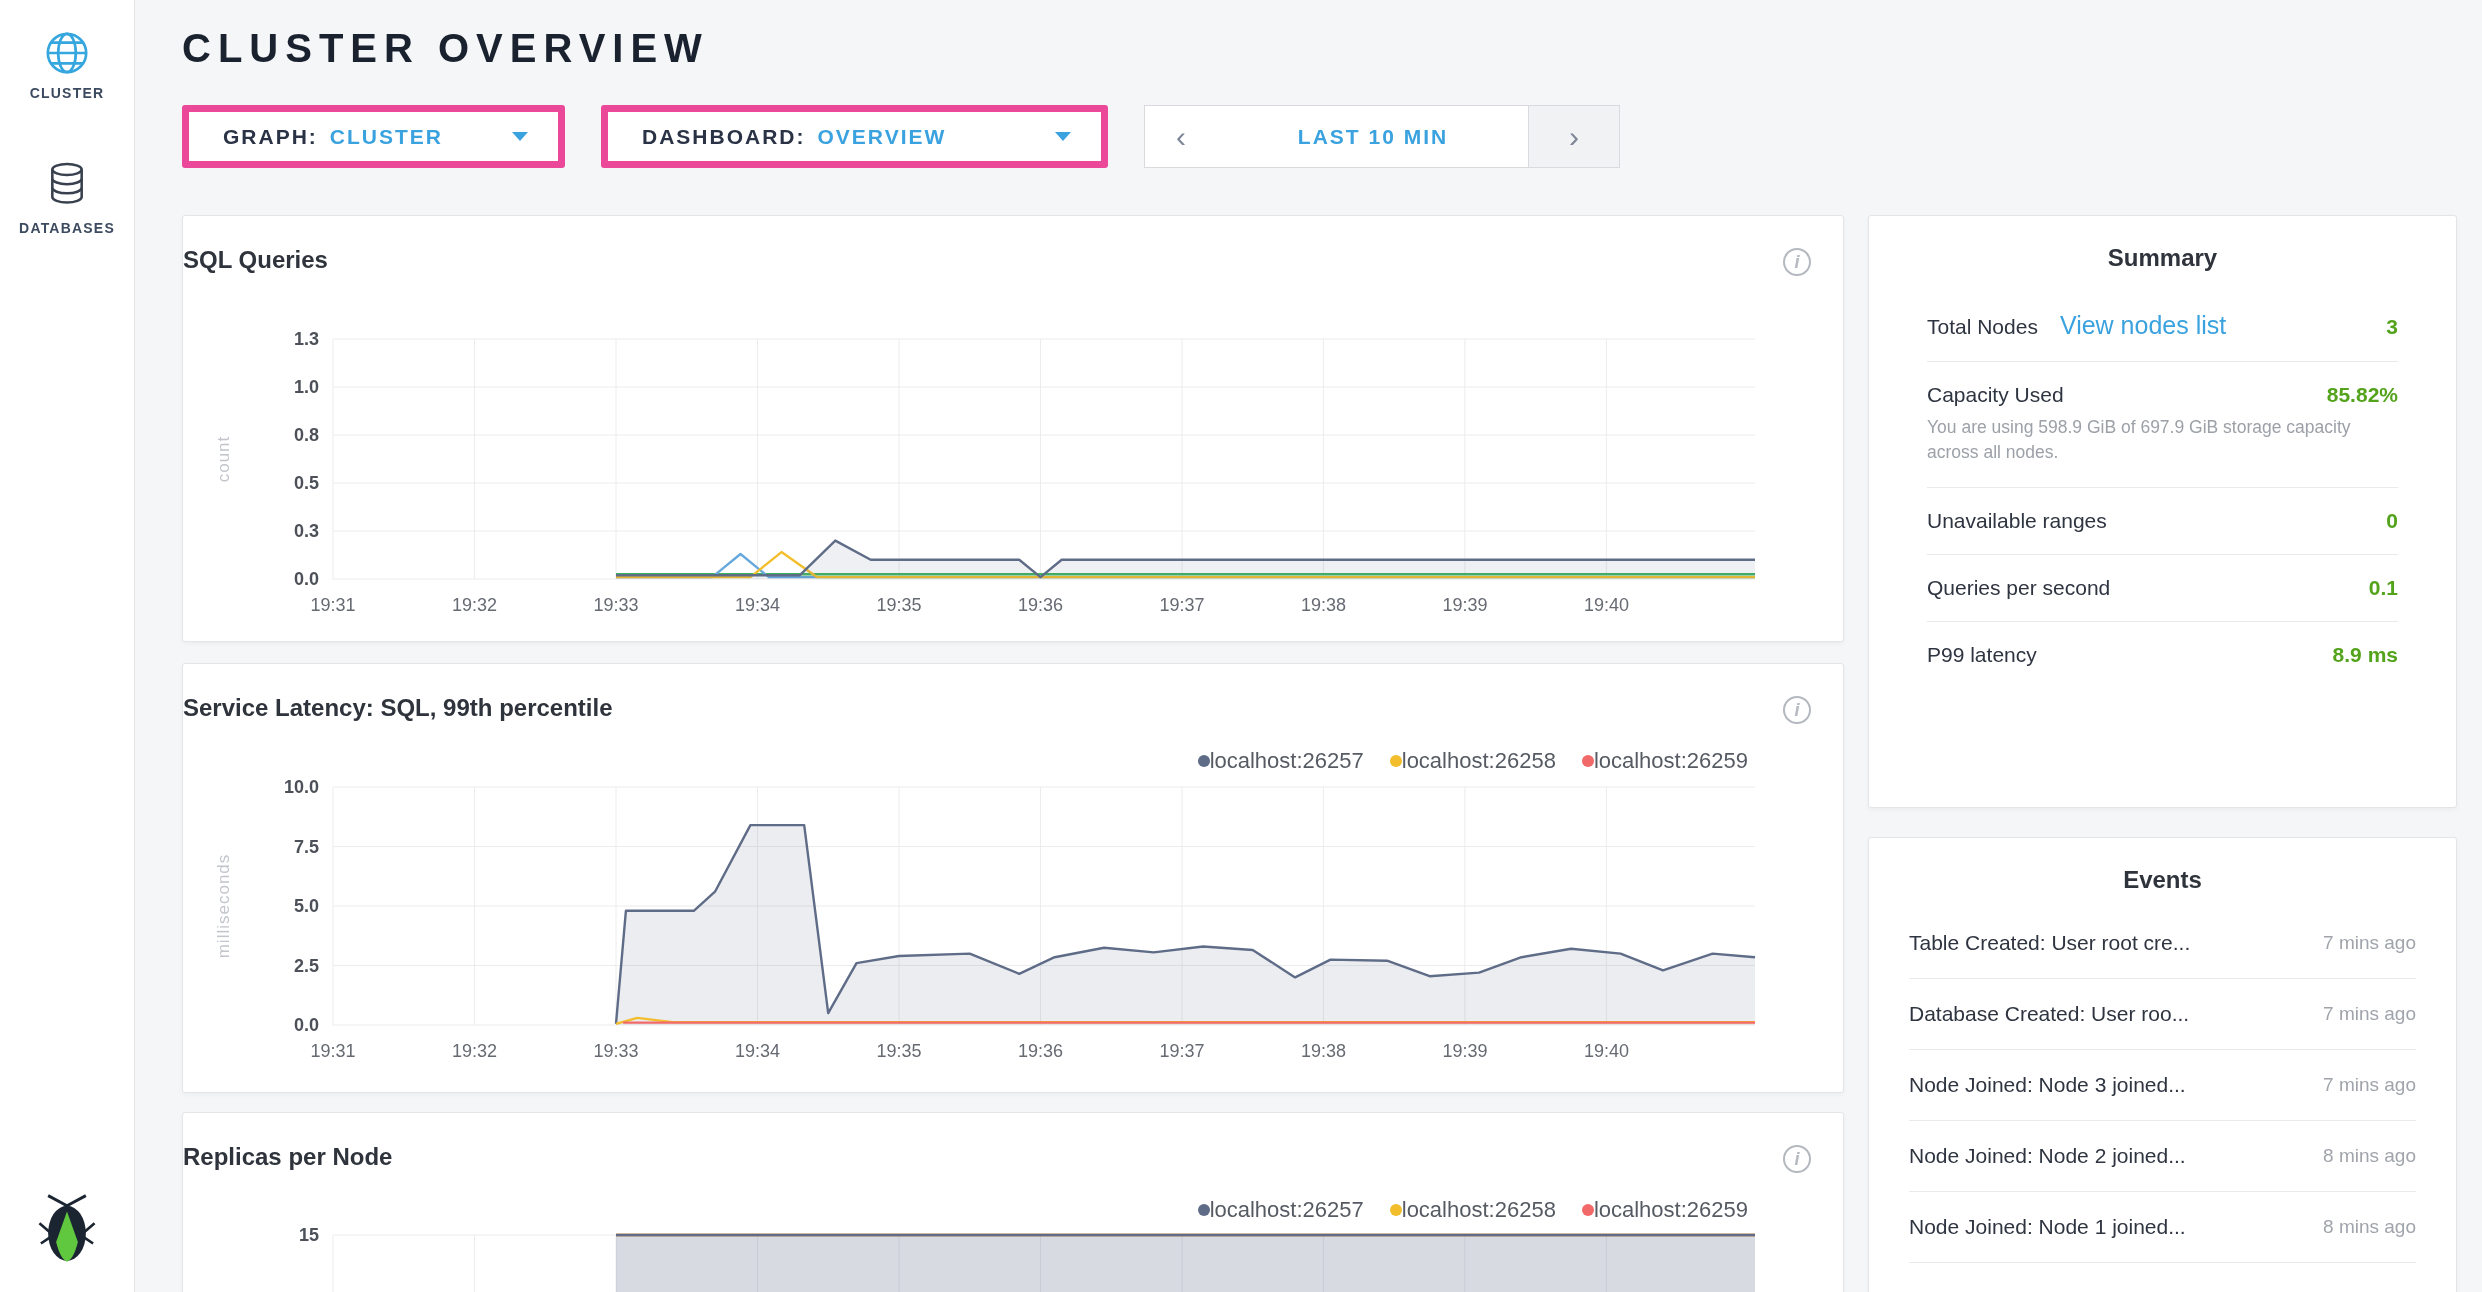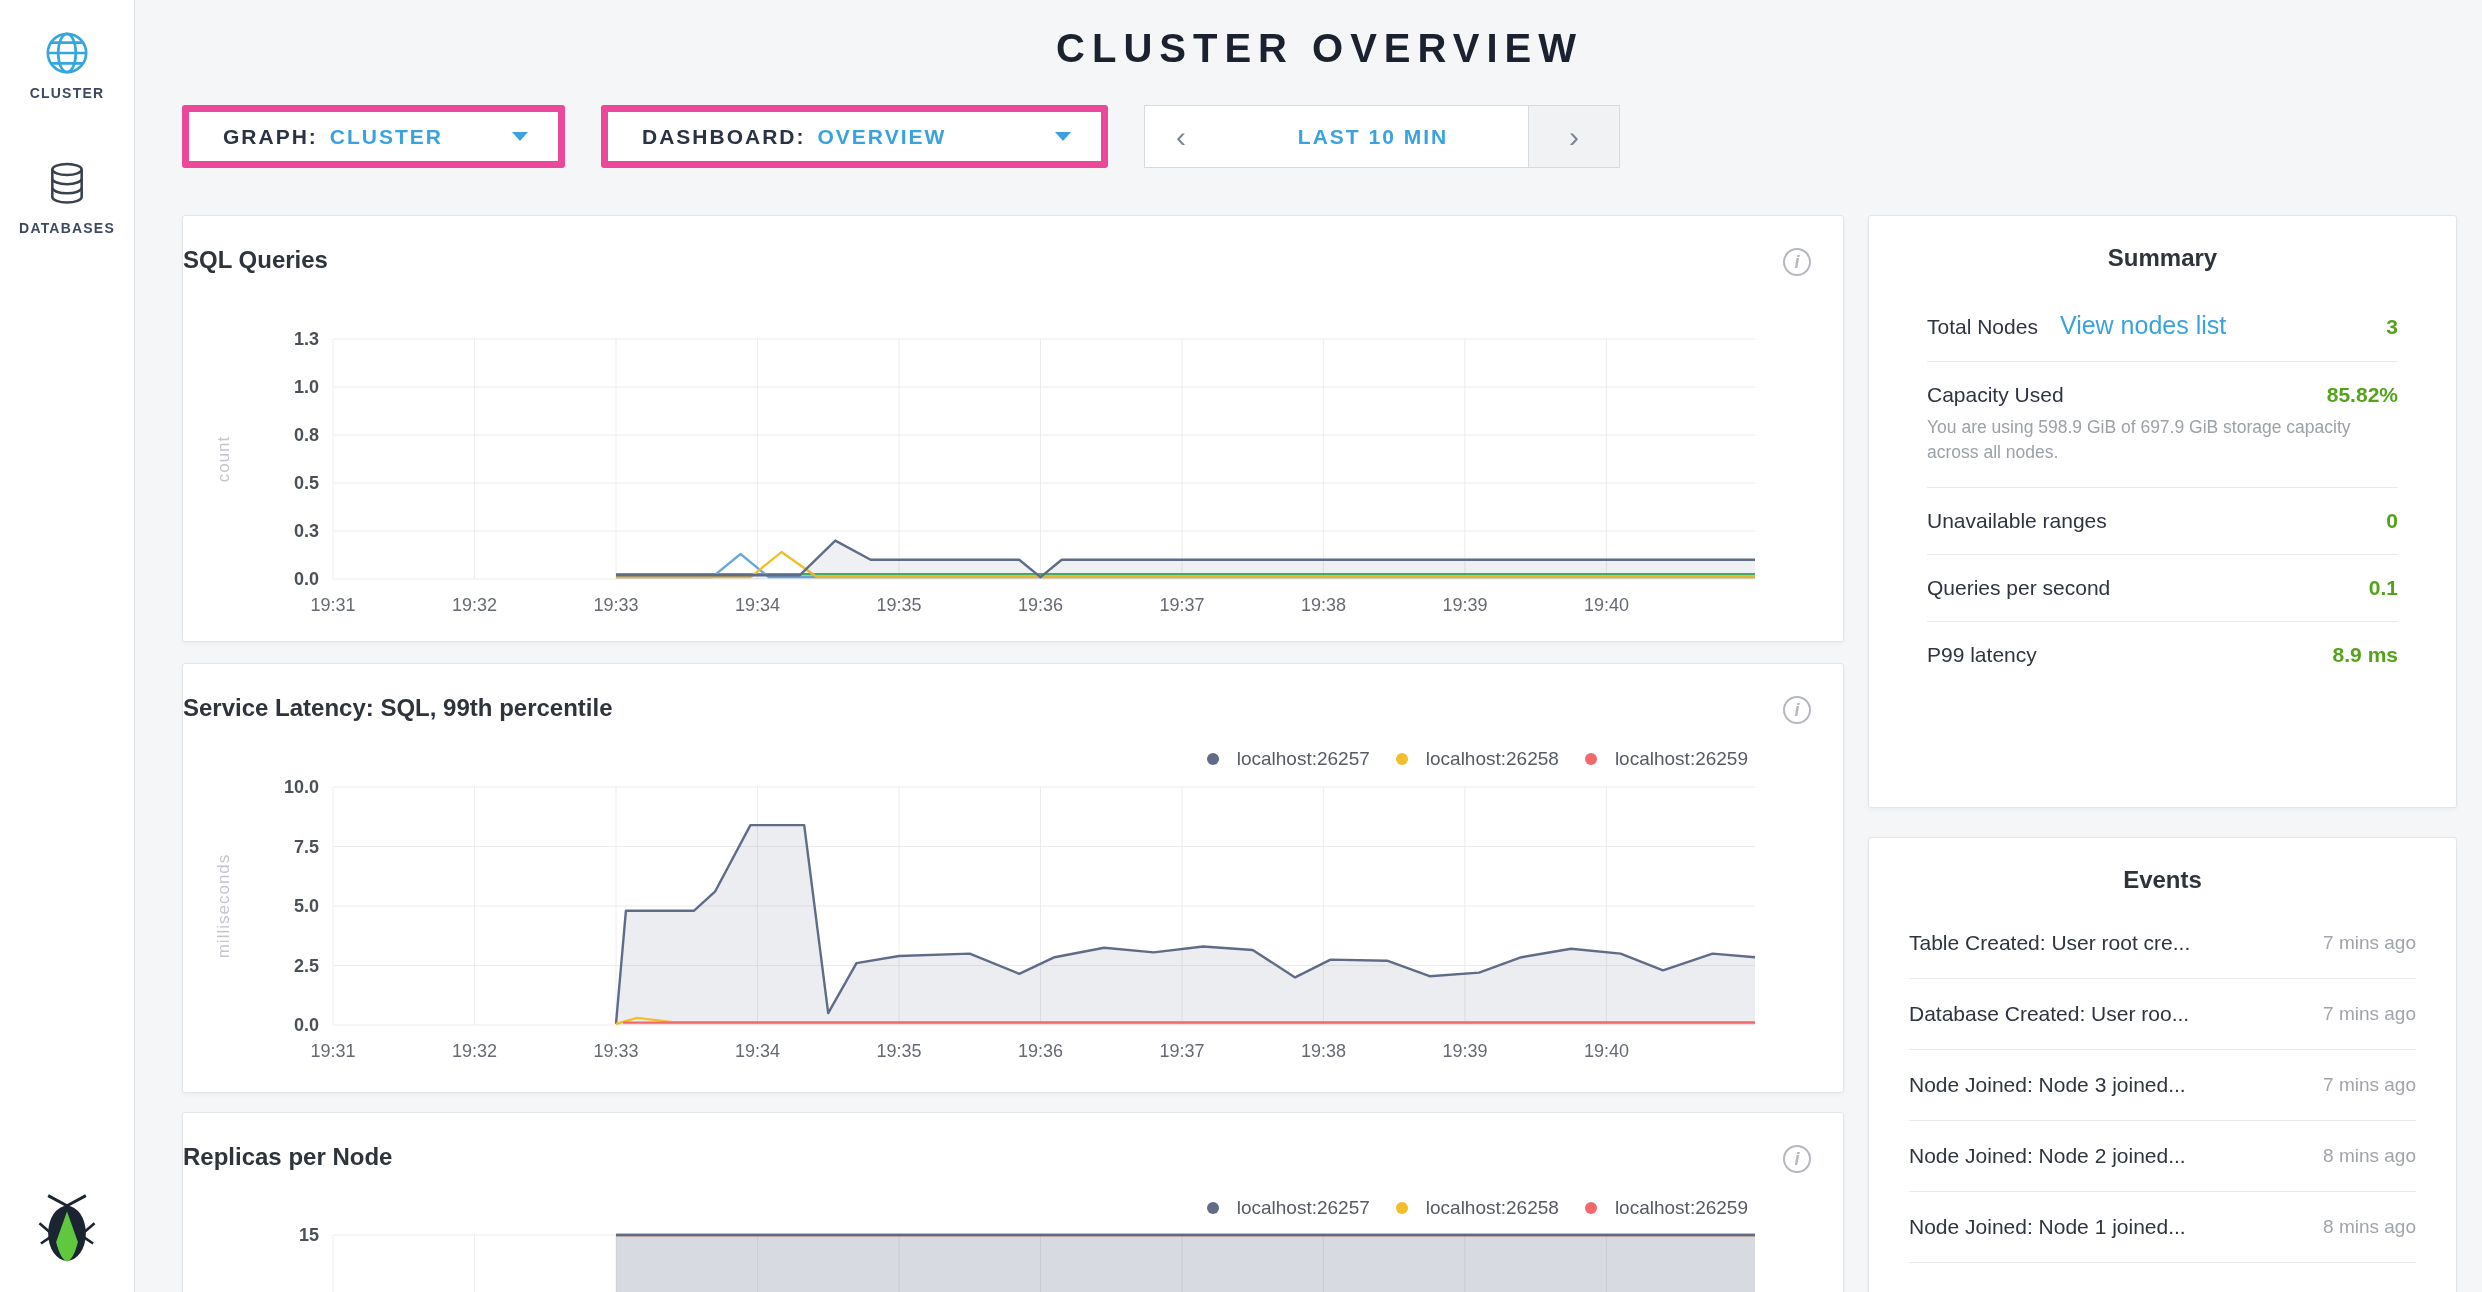--- a/index.html
+++ b/index.html
@@ -12,21 +12,21 @@
              border-right:1px solid #e3e4e6; display:flex; flex-direction:column; align-items:center; }
   .nav-item { display:flex; flex-direction:column; align-items:center; cursor:pointer; }
   .nav-item.first { margin-top:30px; }
   .nav-item.second { margin-top:60px; }
   .nav-icon svg { display:block; }
   .nav-label { margin-top:9px; font-size:14px; font-weight:700; letter-spacing:1.2px; color:#3c4a60; }
   .logo { position:absolute; bottom:24px; left:50%; transform:translateX(-50%); cursor:pointer; }
 
   
   .main { position:absolute; left:135px; top:0; right:0; bottom:0; padding:0 25px 0 47px; }
-  .page-title { margin-top:26px; font-size:40px; font-weight:800; letter-spacing:7px; color:#1a2230;text-align:center; }
+  .page-title { margin-top:26px; font-size:40px; font-weight:800; letter-spacing:7px; color:#1a2230; }
 
   .controls { display:flex; margin-top:34px; gap:36px; align-items:center; }
   .dropdown { display:inline-flex; align-items:center; height:63px; background:#fff;
               border:7px solid #ec4899; border-radius:3px; padding:0 30px 0 34px; cursor:pointer; }
   .dd-label { font-size:21px; letter-spacing:2px; color:#2a3345; font-weight:600; }
   .dd-value { font-size:21px; letter-spacing:2px; color:#3aa2df; font-weight:600; margin-left:12px; }
   .caret { width:0; height:0; border-left:8px solid transparent; border-right:8px solid transparent;
            border-top:9px solid #3aa2df; margin-left:auto; padding-left:0; margin-right:0; }
   .dropdown .caret { margin-left:auto; }
   .dd-graph { min-width:383px; }
@@ -48,21 +48,21 @@
           box-shadow:0 2px 5px rgba(0,0,0,0.04); position:relative; }
   .chart-card { width:1662px; }
   .c1 { height:427px; margin-bottom:21px; }
   .c2 { height:430px; margin-bottom:19px; }
   .c3 { height:540px; }
   .chart-title { padding-top:30px; text-align:left; font-size:24px; font-weight:700; color:#2f343c; }
   .info { position:absolute; top:32px; right:32px; width:28px; height:28px; border:2px solid #b4b8bf;
           border-radius:50%; color:#b4b8bf; font-size:18px; font-weight:700; font-style:italic;
           display:flex; align-items:center; justify-content:center; cursor:pointer; }
   .legend { position:absolute; top:84px; right:95px; display:flex; gap:26px; }
-  .legend-item { display:inline-flex; align-items:center; gap:18px; font-size:19px; color:#565b63; cursor:pointer; }
+  .legend-item { display:inline-flex; align-items:center; gap:0; font-size:22px; color:#565b63; cursor:pointer; }
   .legend-item .dot { width:12px; height:12px; border-radius:50%; display:inline-block; }
   .plot { position:absolute; left:0; right:0; }
   .c1 .plot { top:107px; height:304px; }
   .c2 .plot { top:107px; height:302px; }
   .c3 .plot { top:106px; height:420px; }
   svg text { font-family:"Liberation Sans", sans-serif; }
 
   
   .panel-title { padding-top:28px; text-align:center; font-size:24px; font-weight:700; color:#2f343c; }
   .summary-card { height:593px; }

